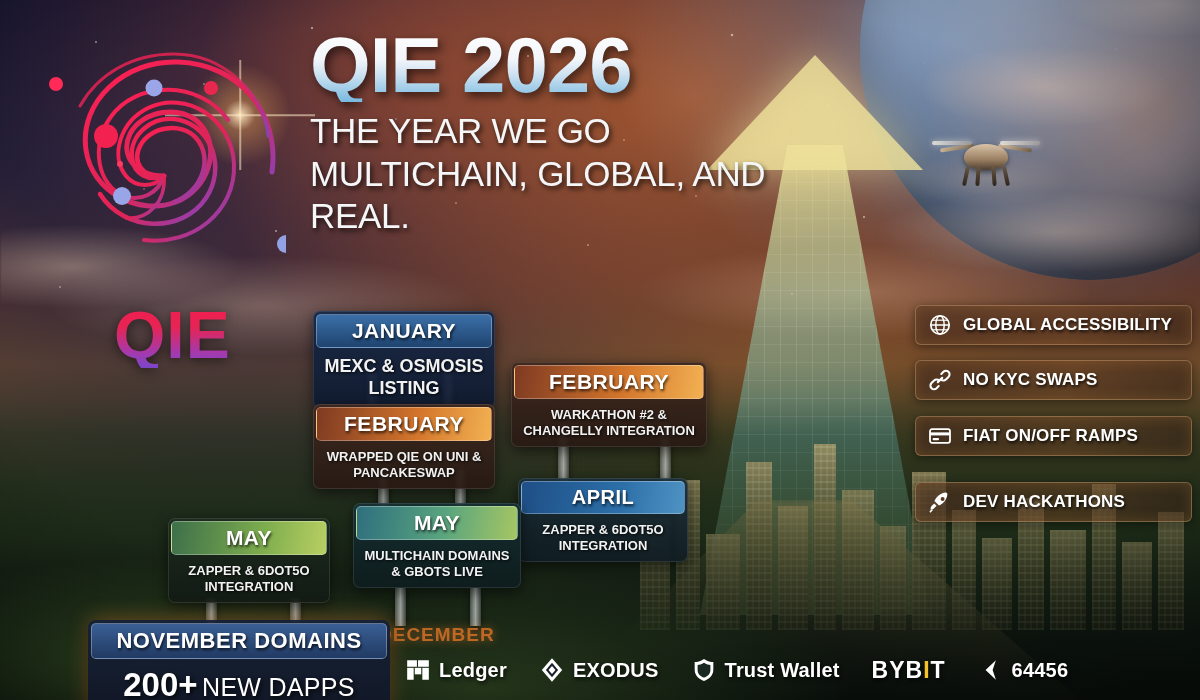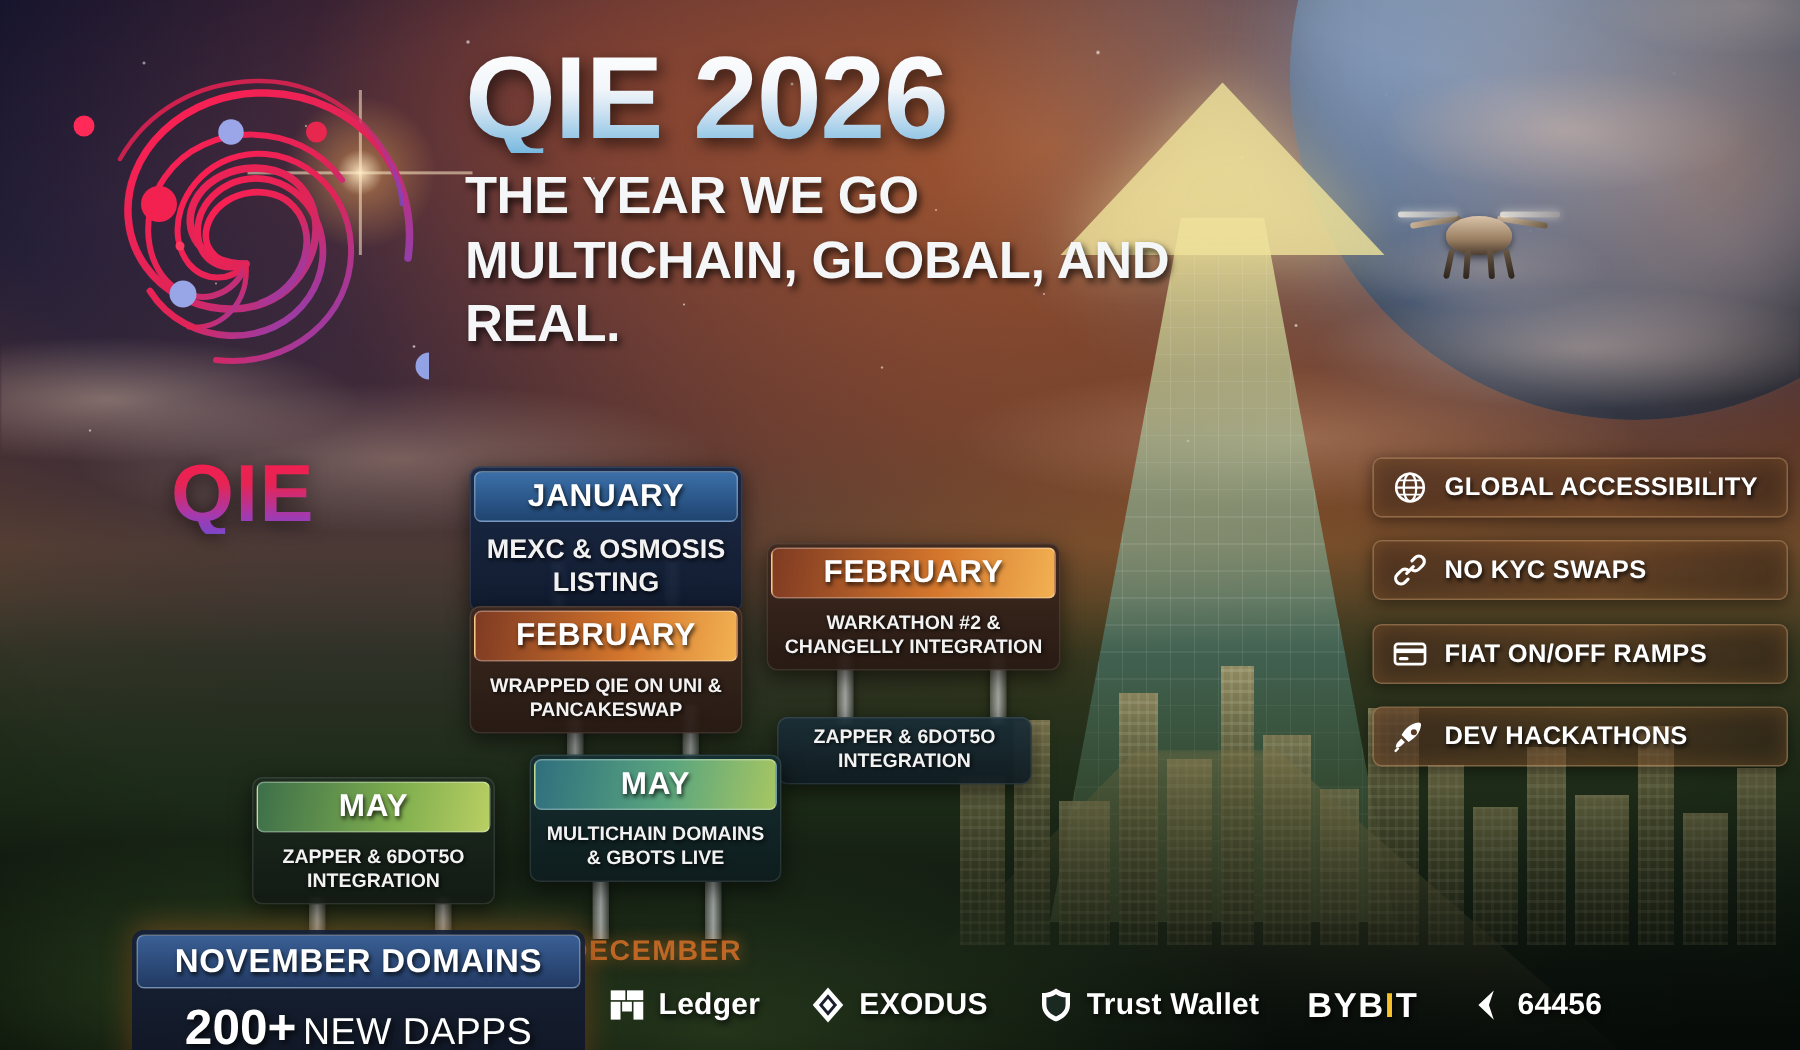--- a/index.html
+++ b/index.html
@@ -173,39 +173,39 @@
   .drone-leg.l1 { left:26px; transform:rotate(12deg); }
   .drone-leg.l2 { left:38px; transform:rotate(4deg); }
   .drone-leg.r1 { right:26px; transform:rotate(-12deg); }
   .drone-leg.r2 { right:38px; transform:rotate(-4deg); }
 
   
   .logo-wrap { position:absolute; left:36px; top:26px; width:250px; height:260px; }
   .logo-svg { position:absolute; inset:0; }
   .logo-word {
     position:absolute; left:78px; top:276px;
-    font-size:54px; font-weight:bold; letter-spacing:1px; line-height:1;
+    font-size:66px; font-weight:bold; letter-spacing:1px; line-height:1;
     background:linear-gradient(180deg,#f41d4e 0%, #e62454 38%, #a33ab0 78%, #7b46c8 100%);
     -webkit-background-clip:text; background-clip:text; color:transparent;
     -webkit-text-fill-color:transparent;
     filter:drop-shadow(0 2px 6px rgba(0,0,0,.55));
   }
 
   
   .headline { position:absolute; left:310px; top:28px; width:520px; }
   .h-title {
     font-size:78px; font-weight:bold; line-height:.95; letter-spacing:-1px;
     background:linear-gradient(180deg,#ffffff 0%, #f2f6fa 42%, #cfe3f2 62%, #78b9e0 100%);
     -webkit-background-clip:text; background-clip:text; color:transparent;
     -webkit-text-fill-color:transparent;
     filter:drop-shadow(3px 4px 5px rgba(0,0,0,.6));
   }
   .h-sub {
     margin-top:8px;
-    font-size:35px; font-weight:bold; line-height:1.22; letter-spacing:-.3px;
+    font-size:35px; font-weight:normal; line-height:1.22; letter-spacing:-.3px;
     color:#f4f6f8;
     text-shadow:2px 3px 5px rgba(0,0,0,.72);
   }
 
   
   .card {
     position:absolute;
     border-radius:7px;
     box-shadow:0 4px 14px rgba(0,0,0,.55), 0 0 0 1px rgba(255,255,255,.10) inset;
     overflow:hidden;
@@ -308,21 +308,21 @@
     box-shadow:0 2px 10px rgba(0,0,0,.45), 0 0 14px rgba(255,170,70,.18) inset;
   }
   .feature .f-label {
     font-size:17px; font-weight:bold; color:#fff; letter-spacing:.2px;
     text-shadow:1px 2px 3px rgba(0,0,0,.8); white-space:nowrap;
   }
   .feature .f-icon { width:24px; height:24px; flex:0 0 24px; display:block; }
   #feat-0 { top:305px; }
   #feat-1 { top:360px; }
   #feat-2 { top:416px; }
-  #feat-3 { top:471px; }
+  #feat-3 { top:482px; }
 
   
   .partners {
     position:absolute; left:405px; bottom:8px; height:44px;
     display:flex; align-items:center; gap:32px;
   }
   .partner { display:flex; align-items:center; gap:8px; }
   .partner .p-name {
     font-size:20px; font-weight:bold; color:#ffffff; letter-spacing:.2px;
     text-shadow:1px 2px 4px rgba(0,0,0,.85); white-space:nowrap;
@@ -438,20 +438,21 @@
     <div class="card-head">FEBRUARY</div>
     <div class="card-body">WRAPPED QIE ON UNI &amp; PANCAKESWAP</div>
   </div>
 
   <div class="card th-orange" id="card-feb2">
     <div class="card-head">FEBRUARY</div>
     <div class="card-body">WARKATHON #2 &amp; CHANGELLY INTEGRATION</div>
   </div>
 
   <div class="card th-navy" id="card-apr">
+    <div class="card-head">APRIL</div>
     <div class="card-body">ZAPPER &amp; 6DOT5O INTEGRATION</div>
   </div>
 
   <div class="card th-green" id="card-may1">
     <div class="card-head">MAY</div>
     <div class="card-body">ZAPPER &amp; 6DOT5O INTEGRATION</div>
   </div>
 
   <div class="card th-teal" id="card-may2">
     <div class="card-head">MAY</div>

